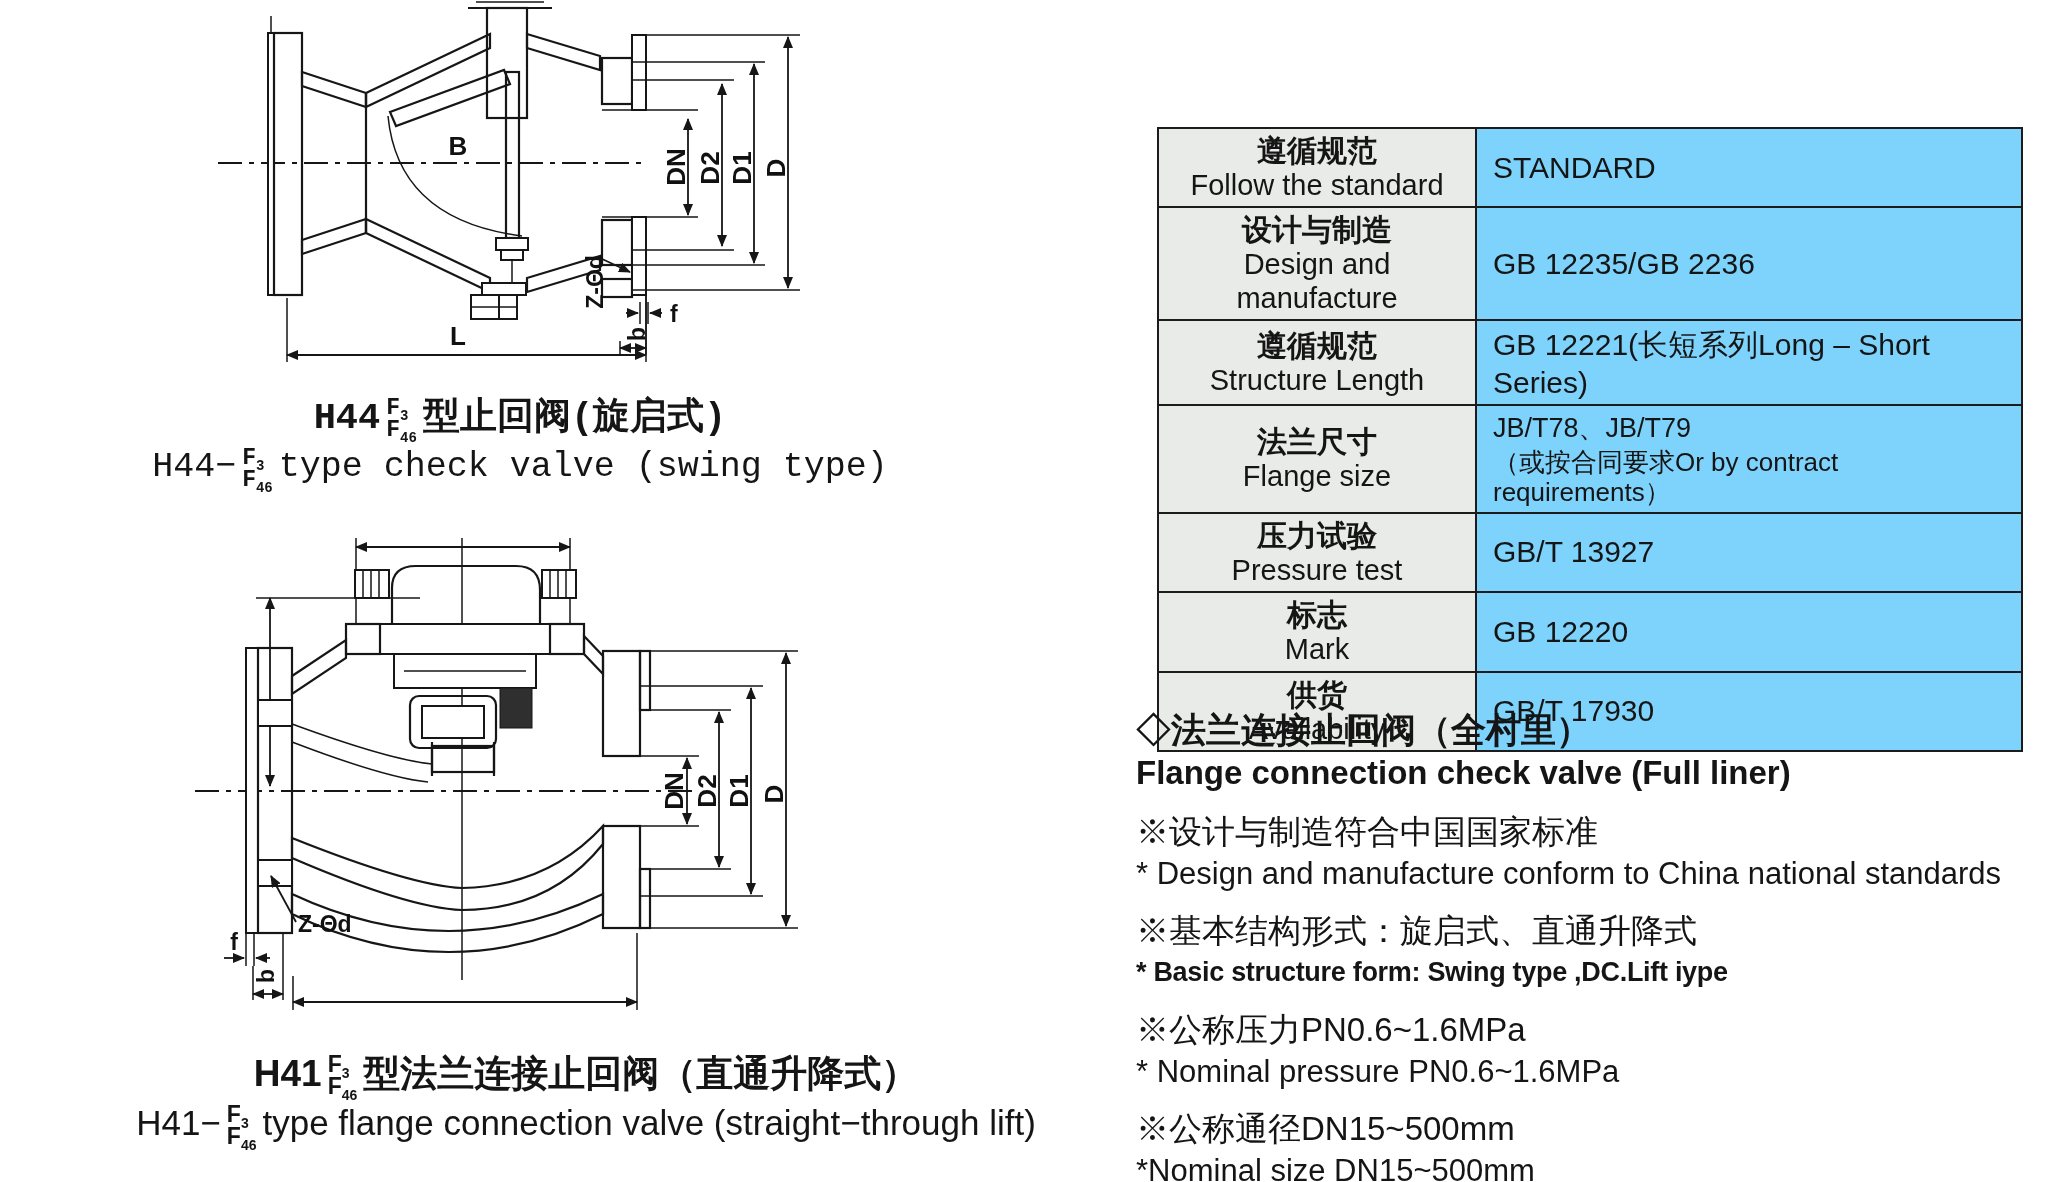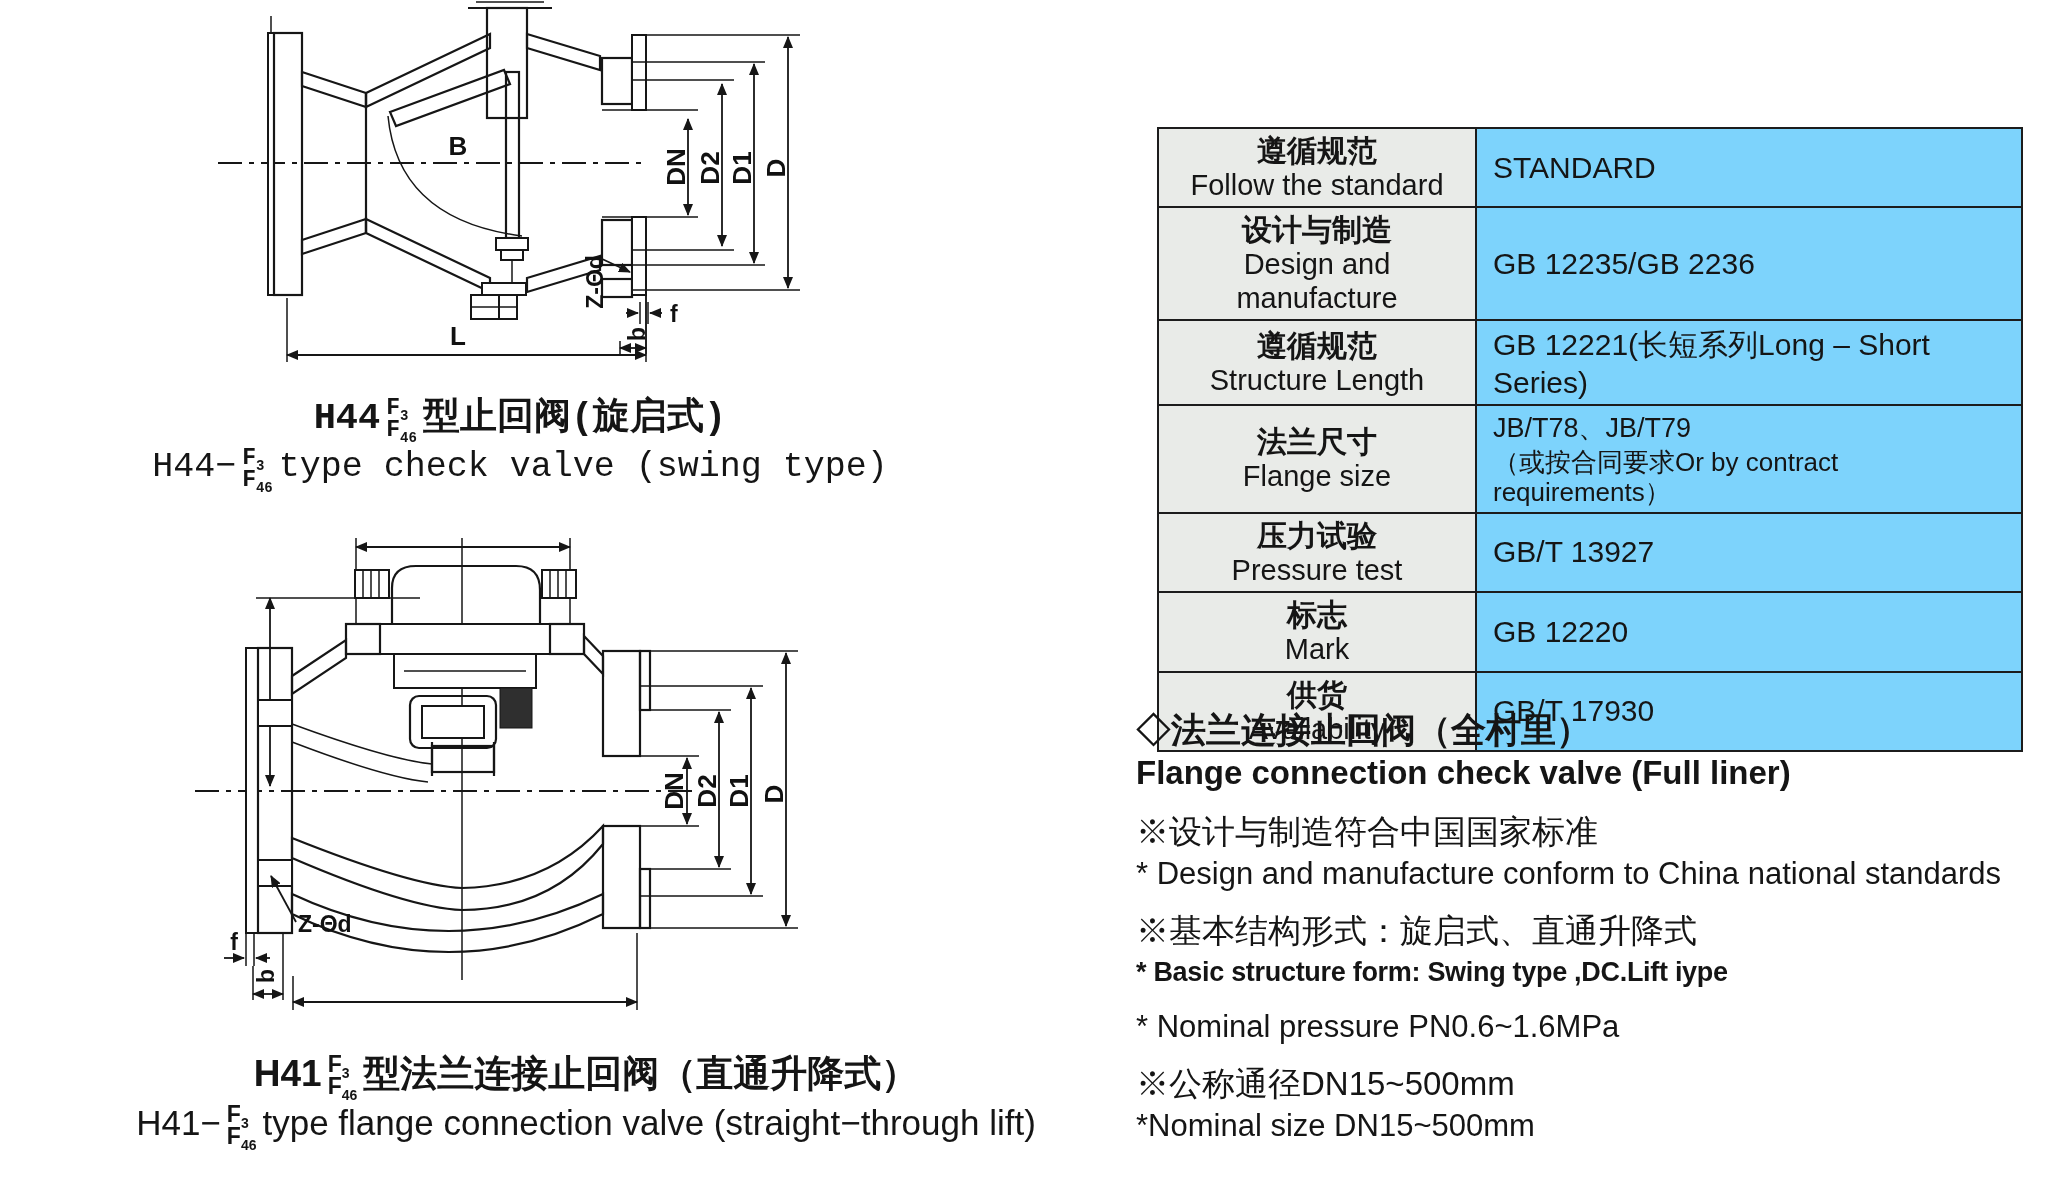--- a/index.html
+++ b/index.html
@@ -310,20 +310,21 @@
 
     <div class="note-item">
       <div class="note-zh">※设计与制造符合中国国家标准</div>
       <div class="note-en">* Design and manufacture conform to China national standards</div>
     </div>
     <div class="note-item">
       <div class="note-zh">※基本结构形式：旋启式、直通升降式</div>
       <div class="note-en small">* Basic structure form: Swing type ,DC.Lift iype</div>
     </div>
     <div class="note-item">
+      <div class="note-zh">※公称压力PN0.6~1.6MPa</div>
       <div class="note-en">* Nominal pressure PN0.6~1.6MPa</div>
     </div>
     <div class="note-item">
       <div class="note-zh">※公称通径DN15~500mm</div>
       <div class="note-en">*Nominal size DN15~500mm</div>
     </div>
 
   </div>
 
 </div>

